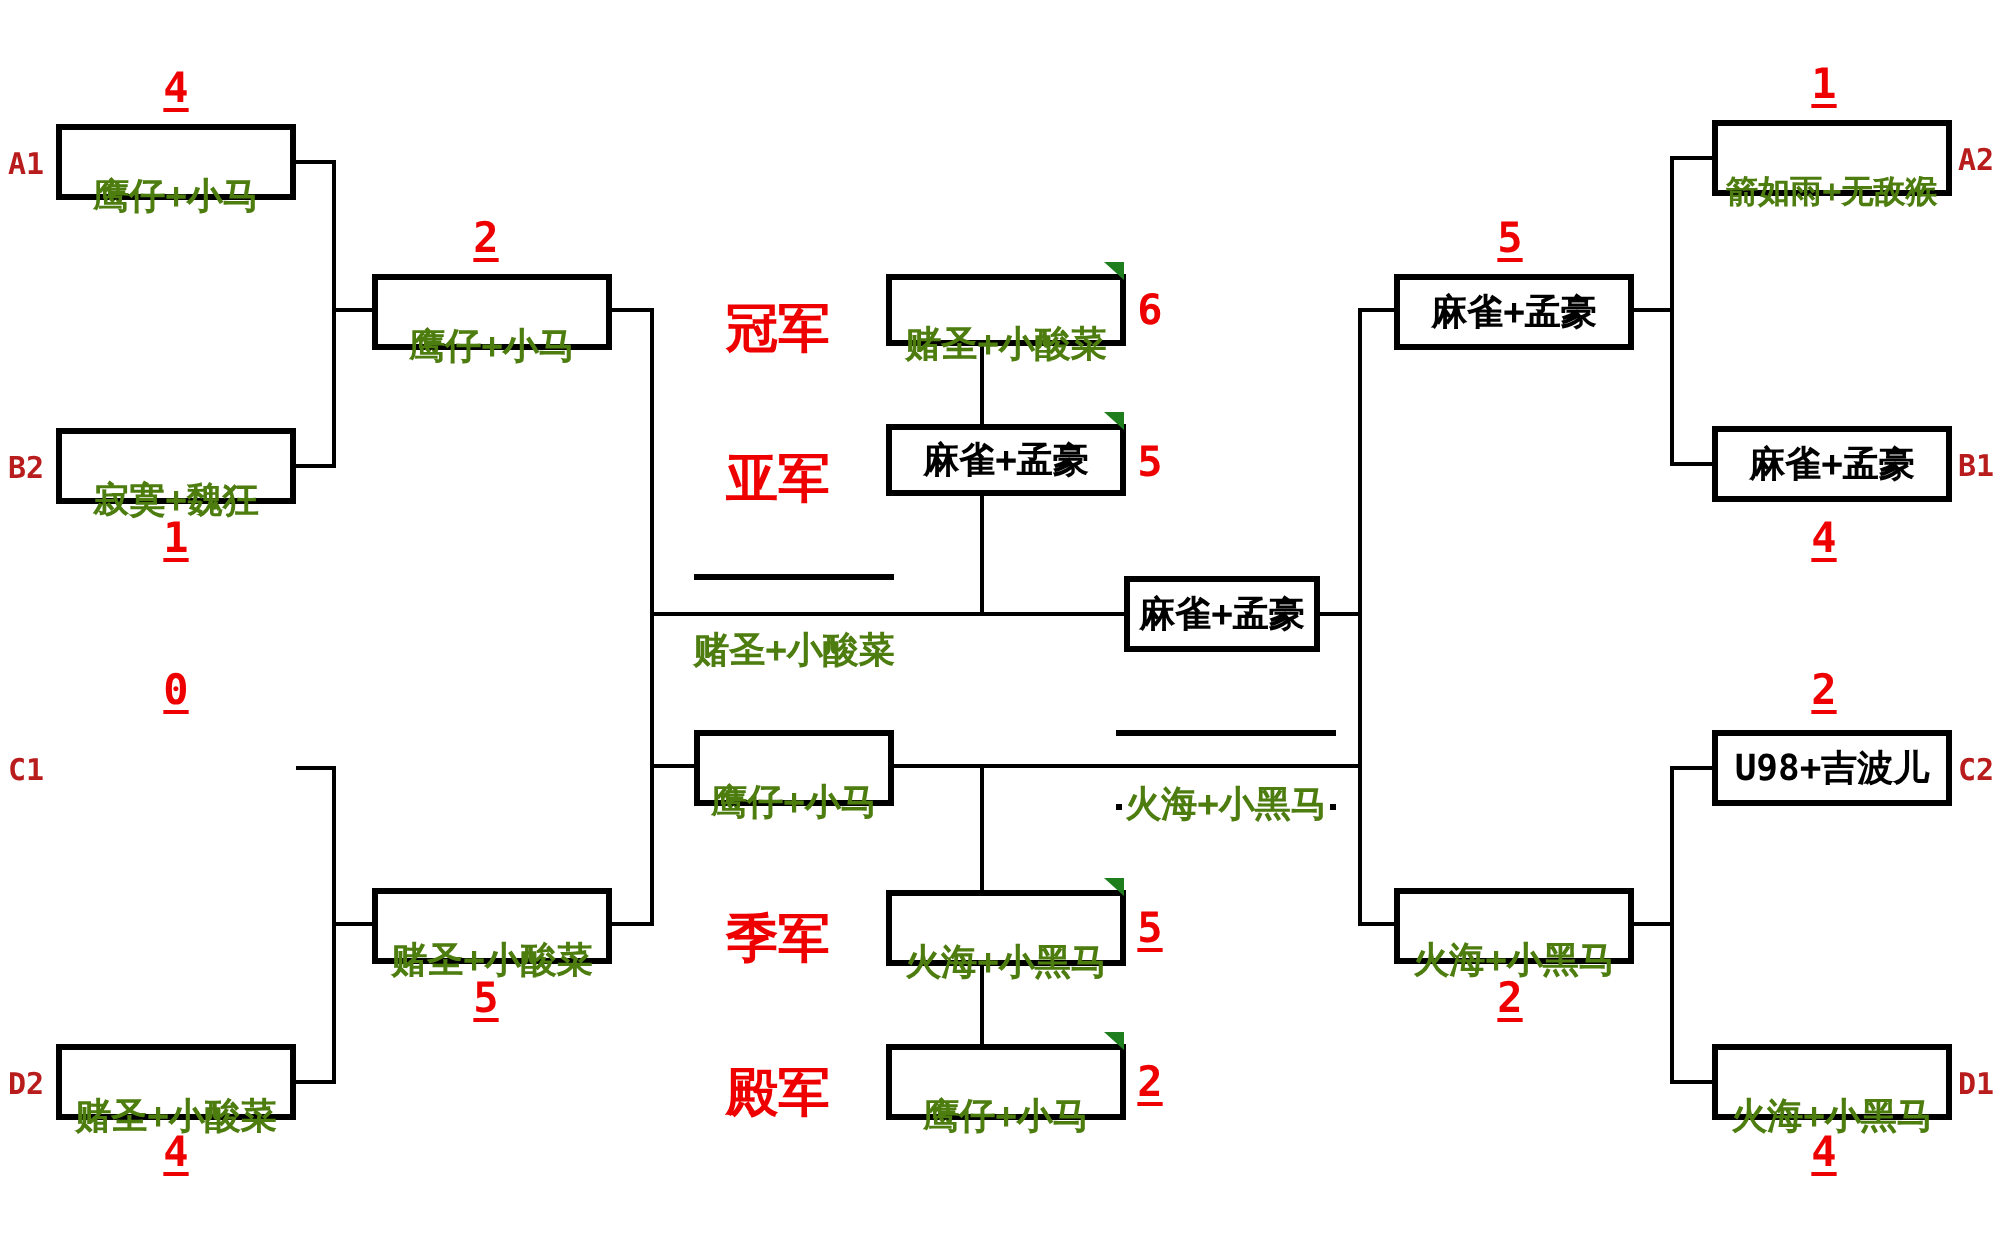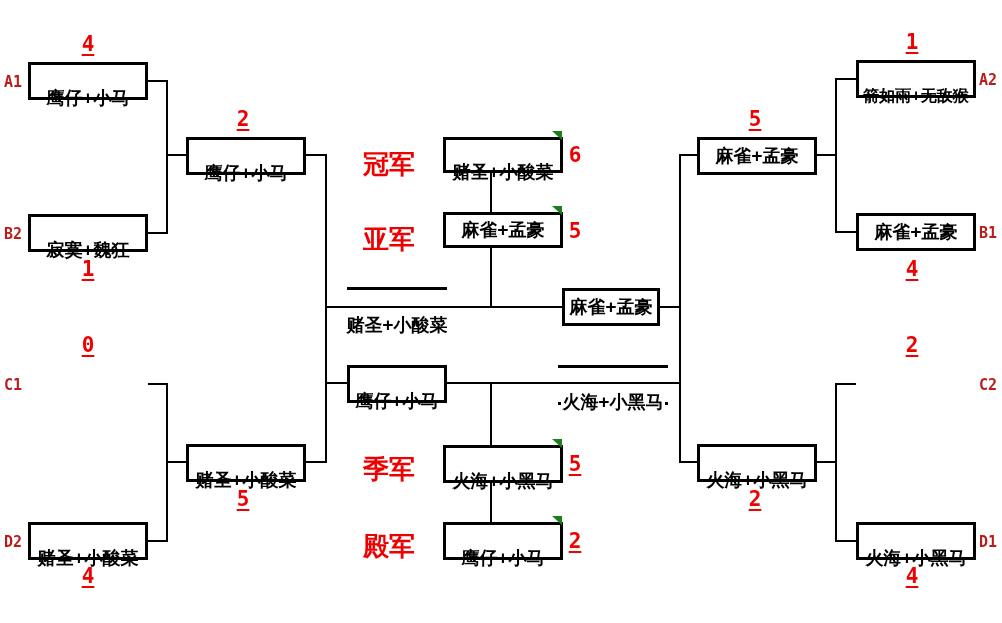--- a/index.html
+++ b/index.html
@@ -16,21 +16,21 @@
   .v{width:2px;}
   .box{
     position:absolute;width:120px;height:38px;border:3px solid #000;background:#fff;
     box-sizing:border-box;display:flex;align-items:center;justify-content:center;
     z-index:2;white-space:nowrap;
   }
   .box.ctr{height:36px;}
   .box.narrow{width:98px;}
   .nm{font-size:18px;}
   .nm.tight{font-size:16px;}
-  [data-color="red"]{color:#000000;margin-top:34px;}
+  [data-color="red"]{color:#4d7c0f;margin-top:34px;}
   [data-color="black"]{color:#000000;}
   .slot{
     position:absolute;border-top:3px solid #000;border-bottom:3px solid #000;
     box-sizing:border-box;display:flex;align-items:center;justify-content:center;
     z-index:2;background:transparent;white-space:nowrap;
   }
   .slot .nm{background:#fff;padding:0 2px;}
   .seed{position:absolute;color:#b91c1c;font-size:15px;z-index:2;}
   .score{
     position:absolute;color:#ee0000;font-size:21px;width:30px;text-align:center;z-index:3;
@@ -123,20 +123,23 @@
   </div>
   <div class="seed" style="left:979px;top:71px">A2</div>
   <div class="score u" style="left:897px;top:30px">1</div>
 
   <div class="box" style="left:856px;top:213px">
     <span class="nm" data-color="black">麻雀+孟豪</span>
   </div>
   <div class="seed" style="left:979px;top:224px">B1</div>
   <div class="score u" style="left:897px;top:257px">4</div>
 
+  <div class="box" style="left:856px;top:365px">
+    <span class="nm" data-color="black">U98+吉波儿</span>
+  </div>
   <div class="seed" style="left:979px;top:376px">C2</div>
   <div class="score u" style="left:897px;top:333px">2</div>
 
   <div class="box" style="left:856px;top:522px">
     <span class="nm" data-color="red">火海+小黑马</span>
   </div>
   <div class="seed" style="left:979px;top:533px">D1</div>
   <div class="score u" style="left:897px;top:564px">4</div>
 
   <div class="box" style="left:697px;top:137px">

